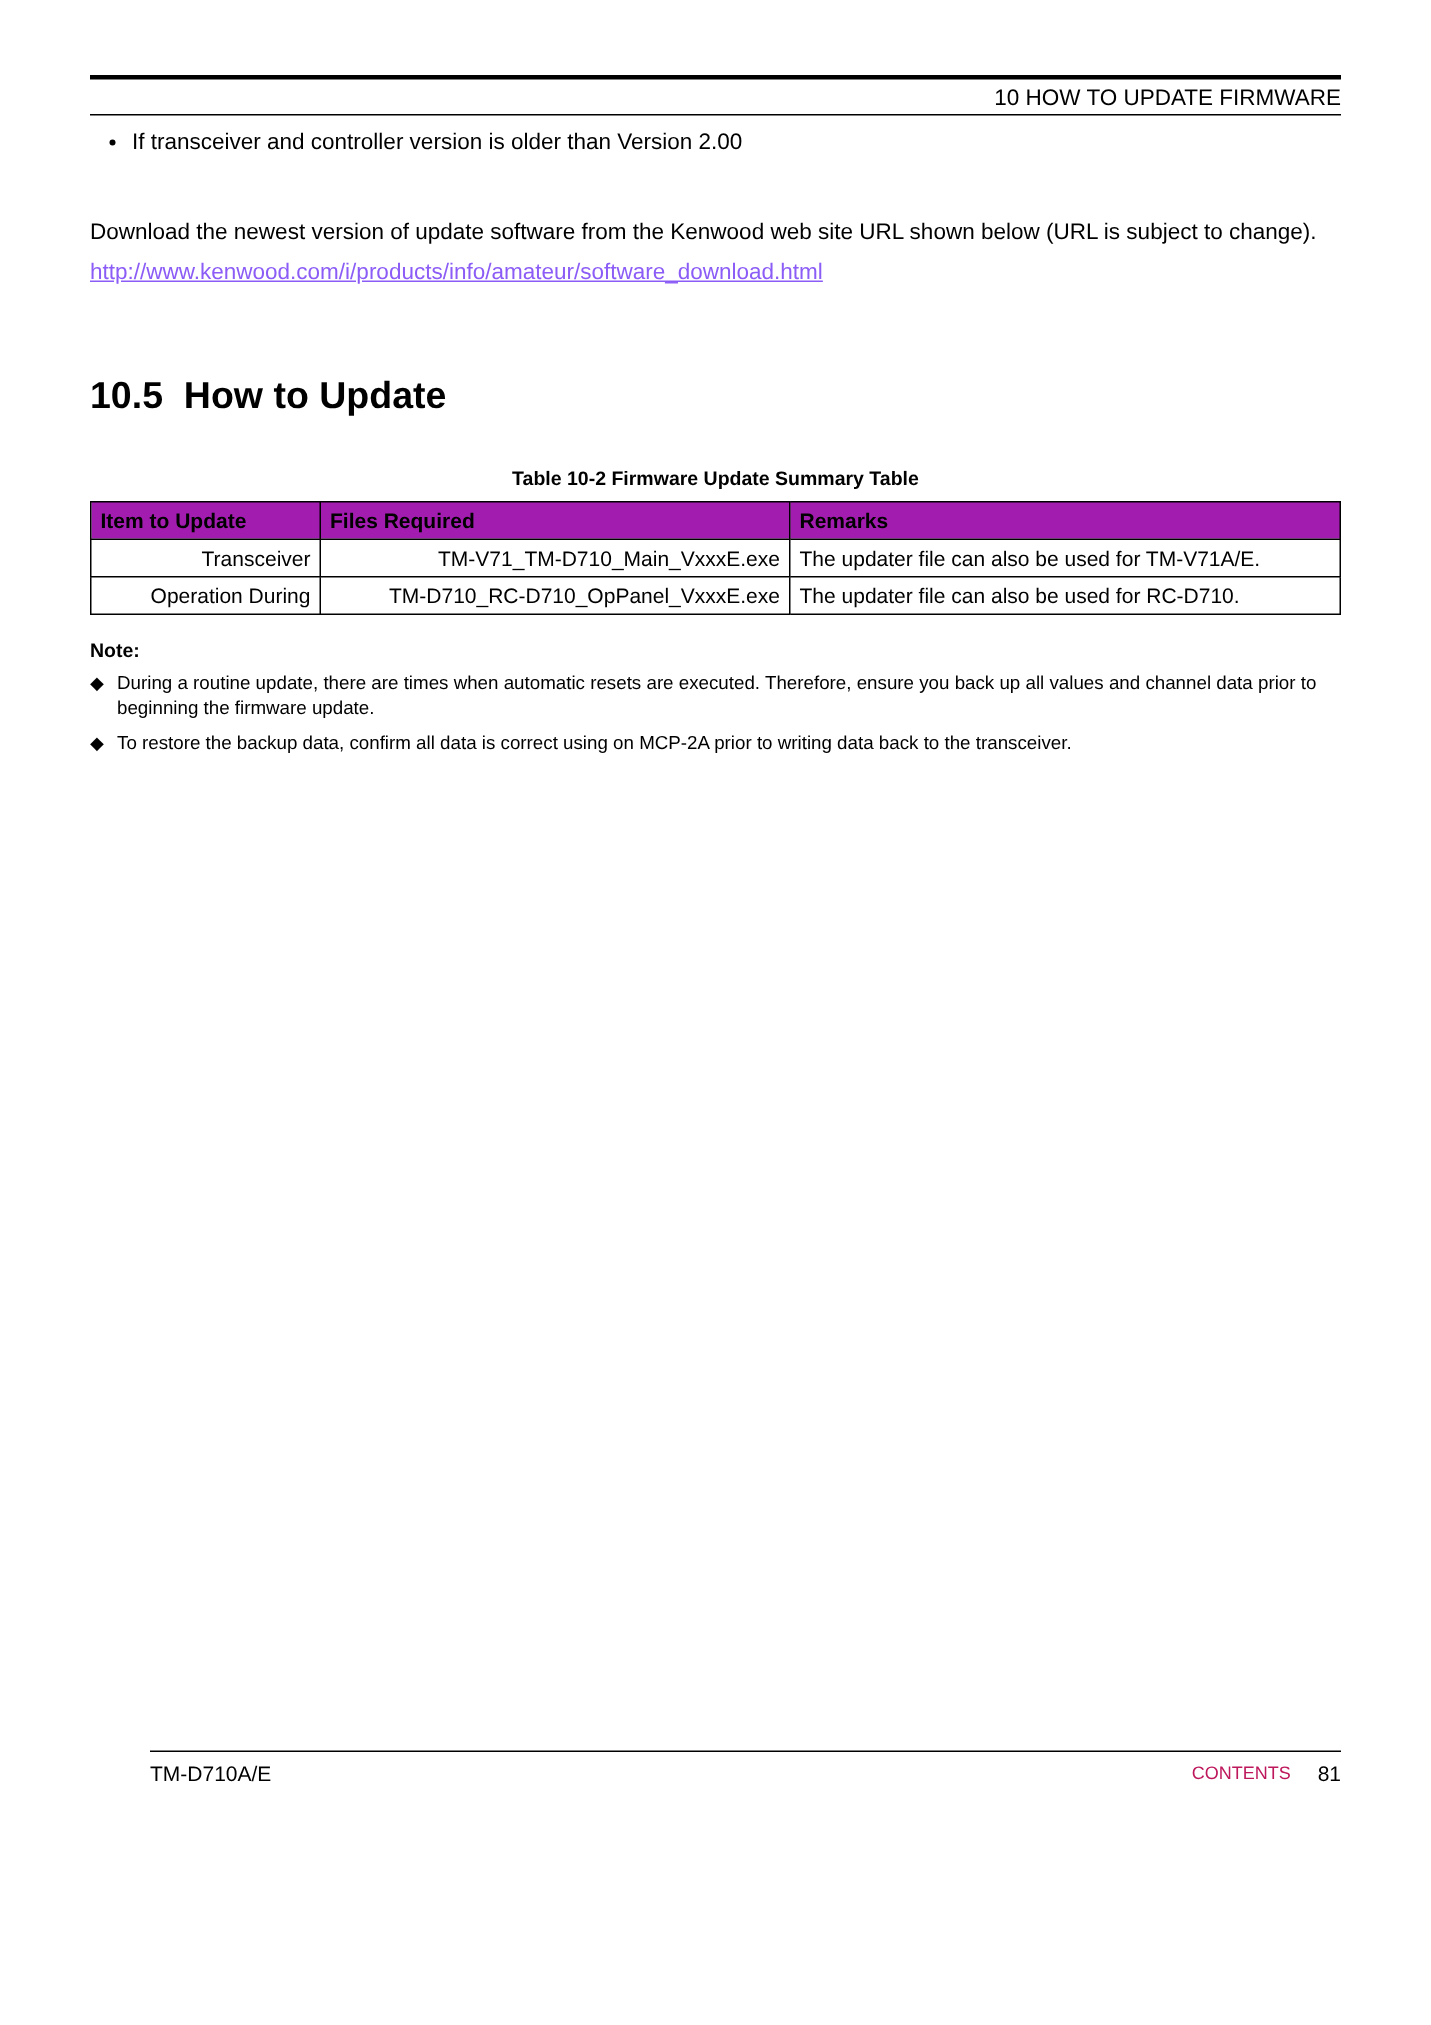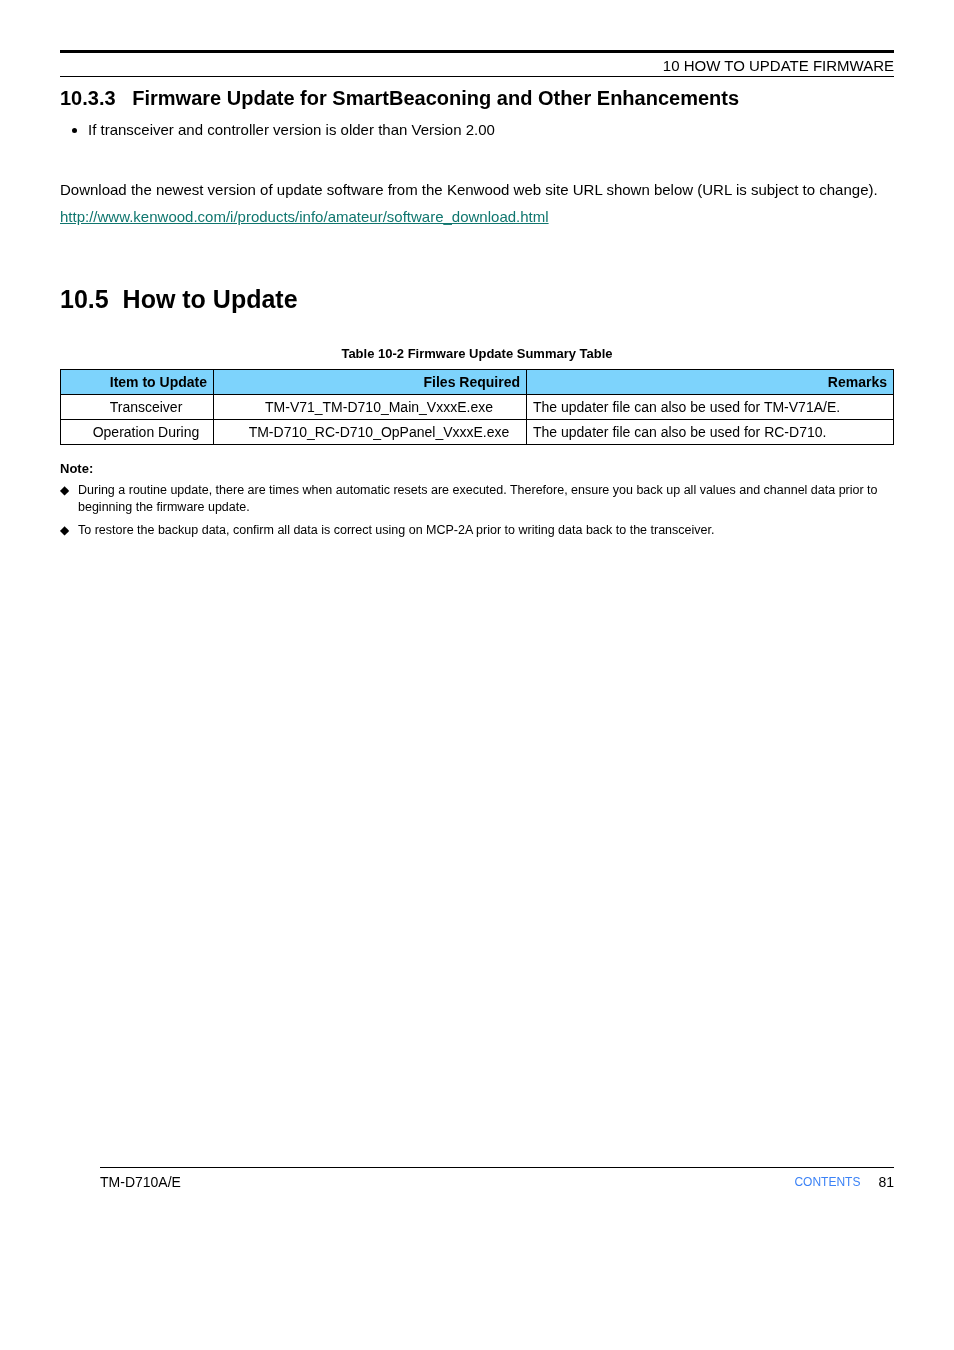--- a/index.html
+++ b/index.html
@@ -49,46 +49,46 @@
     padding-left: 28px;
     margin: 0 0 40px 0;
   }
   ul.bullets li { font-size: 15px; line-height: 1.35; }
   h1.section {
     font-size: 25px;
     font-weight: bold;
     margin: 12px 0 14px 0;
   }
   a.link {
-    color: #0f766e;
+    color: #8b5cf6;
     text-decoration: underline;
     font-size: 15px;
   }
   .table-caption {
     text-align: center;
     font-size: 13px;
     font-weight: bold;
     margin: 18px 0 8px 0;
   }
   table.fw {
     border-collapse: collapse;
     width: 100%;
     font-size: 14px;
   }
   table.fw th, table.fw td {
     border: 1px solid #000;
     padding: 4px 6px;
     vertical-align: middle;
   }
   table.fw th {
-    text-align: right;
+    text-align: left;
     font-weight: bold;
-    background: #7dd3fc;
+    background: #a21caf;
   }
-  table.fw td.center { text-align: center; padding-left: 24px; }
+  table.fw td.center { text-align: right; padding-left: 24px; }
   .note-hdr {
     font-size: 13px;
     font-weight: bold;
     margin: 16px 0 6px 0;
   }
   .note-line {
     font-size: 12.5px;
     line-height: 1.35;
     display: flex;
     margin: 0 0 6px 0;
@@ -102,35 +102,32 @@
     margin-top: auto;
     border-top: 1px solid #000;
     padding-top: 6px;
     display: flex;
     justify-content: space-between;
     align-items: center;
     font-size: 14px;
     margin-left: 40px;
   }
   .footer .right { display: flex; align-items: center; gap: 18px; }
-  .footer .contents { color: #3b82f6; font-size: 12px; }
+  .footer .contents { color: #be185d; font-size: 12px; }
   .block-spacer { height: 40px; }
 </style>
 </head>
 <body>
 
 <div class="page">
 
   <hr class="top-rule-thick">
   <p class="chapter-line">10 HOW TO UPDATE FIRMWARE</p>
   <hr class="under-rule">
 
-  <h2 class="subsection">
-    <span>10.3.3</span>&nbsp;&nbsp;&nbsp;<span>Firmware Update for SmartBeaconing and Other Enhancements</span>
-  </h2>
 
 
   <ul class="bullets">
     <li>If transceiver and controller version is older than Version 2.00</li>
   </ul>
 
 
   <p class="body">Download the newest version of update software from the Kenwood web site URL shown below (URL is subject to change).</p>
 
   <p class="body">

